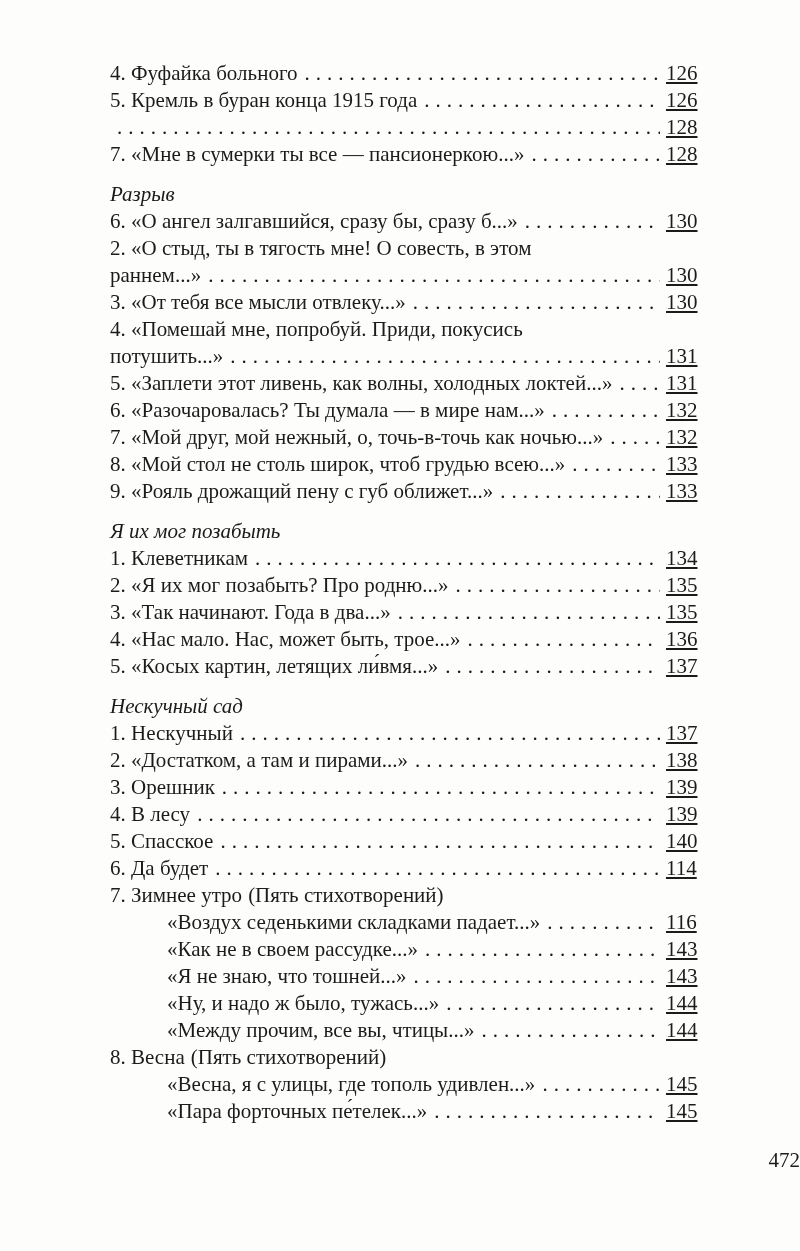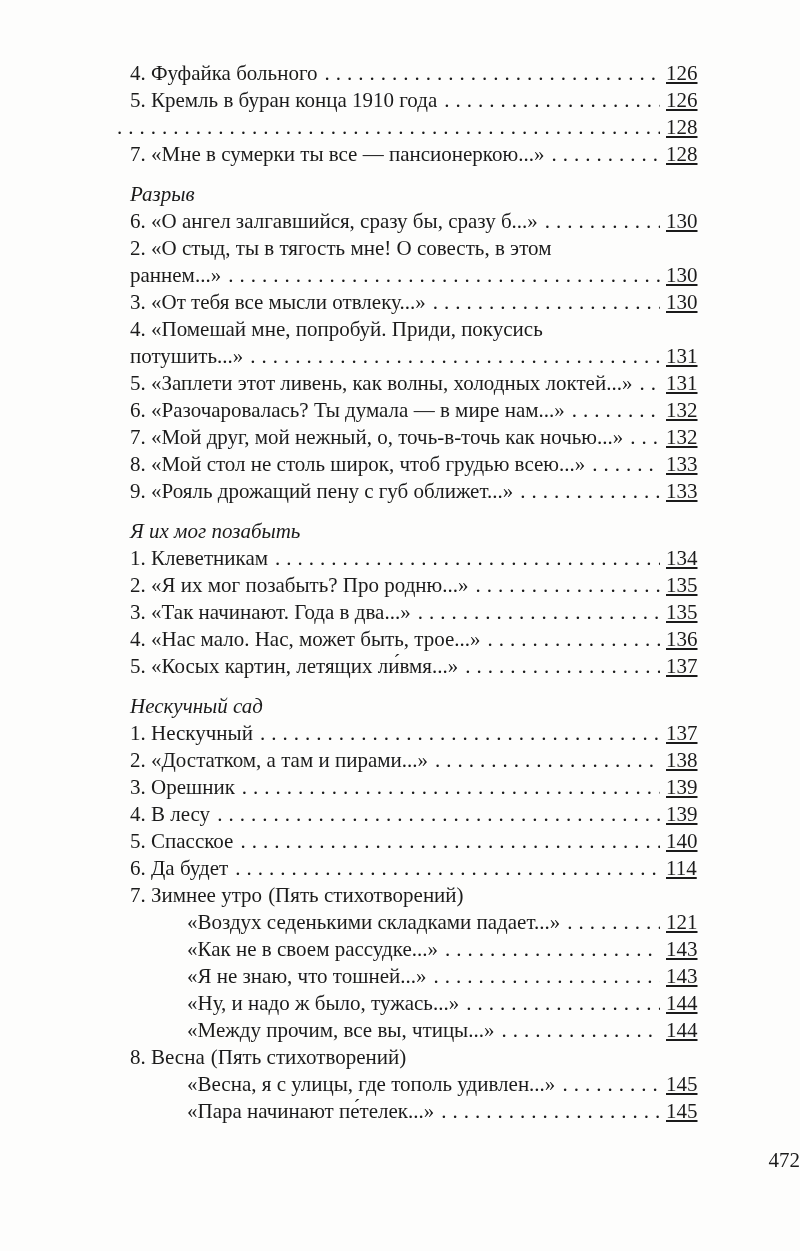--- a/index.html
+++ b/index.html
@@ -33,21 +33,20 @@
   .row.heading {
     font-style: italic;
     margin-top: 13px;
   }
   .row.sub {
     padding-left: 57px;
   }
   .txt {
     flex: 0 0 auto;
     white-space: pre;
-    margin-left: 20px;
   }
   .note {
     flex: 0 0 auto;
     margin-left: 6px;
     white-space: pre;
   }
   .leader {
     flex: 1 1 auto;
     min-width: 0;
     overflow: hidden;
@@ -74,21 +73,21 @@
 <body style="background: rgb(253, 253, 252);">
 
 <div class="page" style="color: rgb(27, 27, 27);">
   <div class="toc">
       <div class="row item">
         <span class="txt">4. Фуфайка больного</span>
         <span class="leader"></span>
         <span class="pagenum">126</span>
       </div>
       <div class="row item">
-        <span class="txt">5. Кремль в буран конца 1910 года</span>
+        <span class="txt">5. Кремль в буран конца 1915 года</span>
         <span class="leader"></span>
         <span class="pagenum">126</span>
       </div>
       <div class="row item">
         <span class="leader"></span>
         <span class="pagenum">128</span>
       </div>
       <div class="row item">
         <span class="txt">7. «Мне в сумерки ты все — пансионеркою...»</span>
         <span class="leader"></span>
@@ -209,21 +208,21 @@
         <span class="leader"></span>
         <span class="pagenum">114</span>
       </div>
       <div class="row item">
         <span class="txt">7. Зимнее утро</span>
         <span class="note">(Пять стихотворений)</span>
       </div>
       <div class="row sub">
         <span class="txt">«Воздух седенькими складками падает...»</span>
         <span class="leader"></span>
-        <span class="pagenum">121</span>
+        <span class="pagenum">116</span>
       </div>
       <div class="row sub">
         <span class="txt">«Как не в своем рассудке...»</span>
         <span class="leader"></span>
         <span class="pagenum">143</span>
       </div>
       <div class="row sub">
         <span class="txt">«Я не знаю, что тошней...»</span>
         <span class="leader"></span>
         <span class="pagenum">143</span>
@@ -241,21 +240,21 @@
       <div class="row item">
         <span class="txt">8. Весна</span>
         <span class="note">(Пять стихотворений)</span>
       </div>
       <div class="row sub">
         <span class="txt">«Весна, я с улицы, где тополь удивлен...»</span>
         <span class="leader"></span>
         <span class="pagenum">145</span>
       </div>
       <div class="row sub">
-        <span class="txt">«Пара начинают пе́телек...»</span>
+        <span class="txt">«Пара форточных пе́телек...»</span>
         <span class="leader"></span>
         <span class="pagenum">145</span>
       </div>
     </div>
   <div class="footer">
     <span>472</span>
   </div>
 </div>
 
 </body></html>

